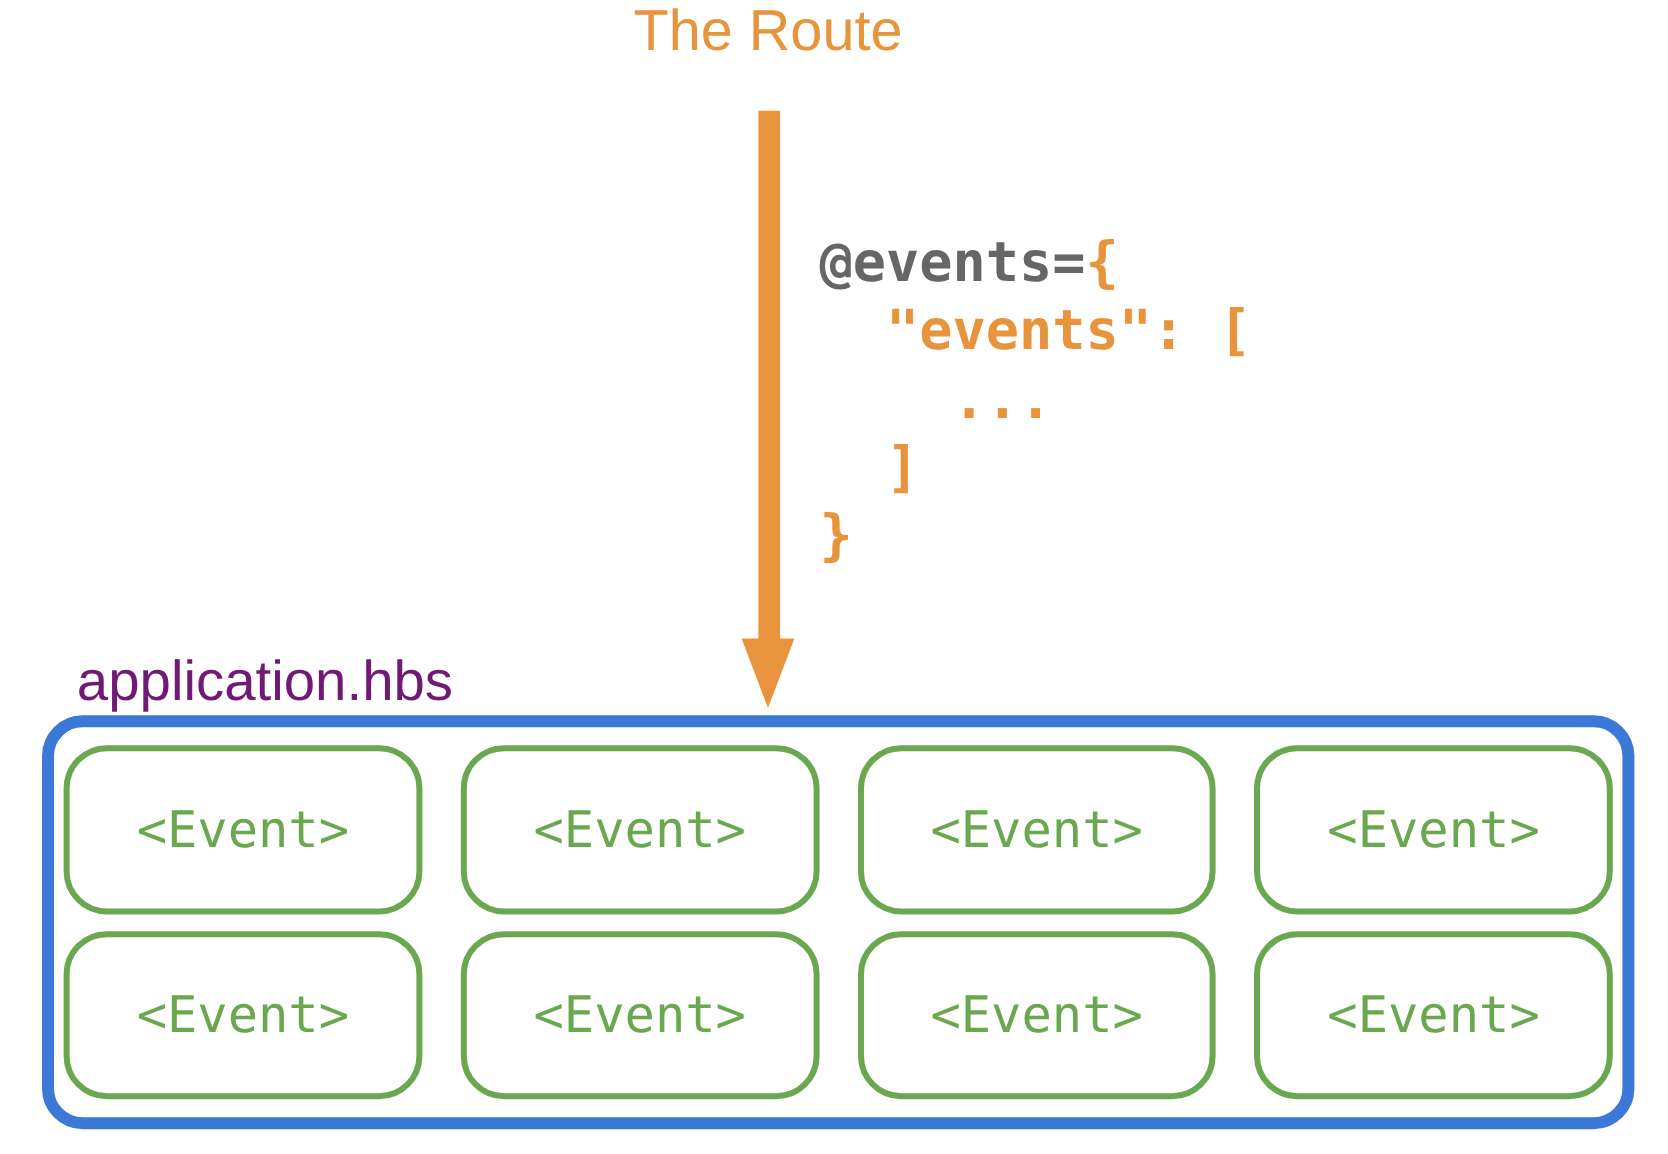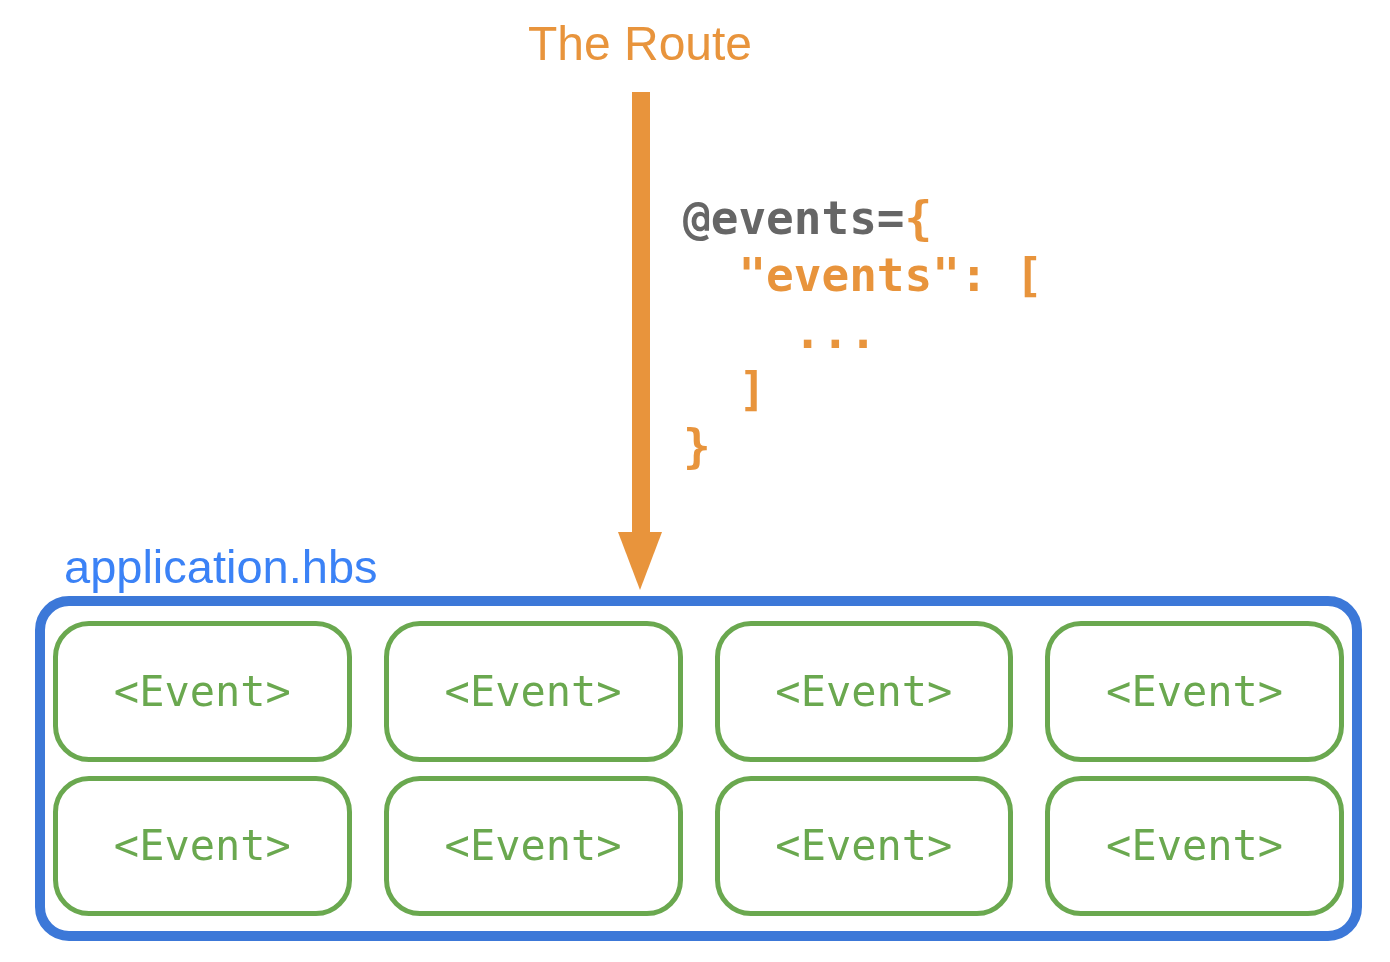--- a/index.html
+++ b/index.html
@@ -12,21 +12,21 @@
     width: 1390px;
     height: 962px;
     overflow: hidden;
     font-family: "Liberation Sans", sans-serif;
   }
 
   
   .route-title {
     position: absolute;
     left: 390px;
-    top: 17px;
+    top: 0;
     width: 500px;
     text-align: center;
     font-size: 48px;
     line-height: 54px;
     color: #E8943C;
   }
 
   
   .arrow-svg {
     position: absolute;
@@ -48,21 +48,21 @@
   .c-gray   { color: #666666; }
   .c-orange { color: #E8943C; }
 
   
   .template-label {
     position: absolute;
     left: 64px;
     top: 542px;
     font-size: 47px;
     line-height: 50px;
-    color: #3b82f6;
+    color: #701a75;
   }
 
   
   .template-container {
     position: absolute;
     left: 35px;
     top: 596px;
     width: 1327px;
     height: 345px;
     box-sizing: border-box;

